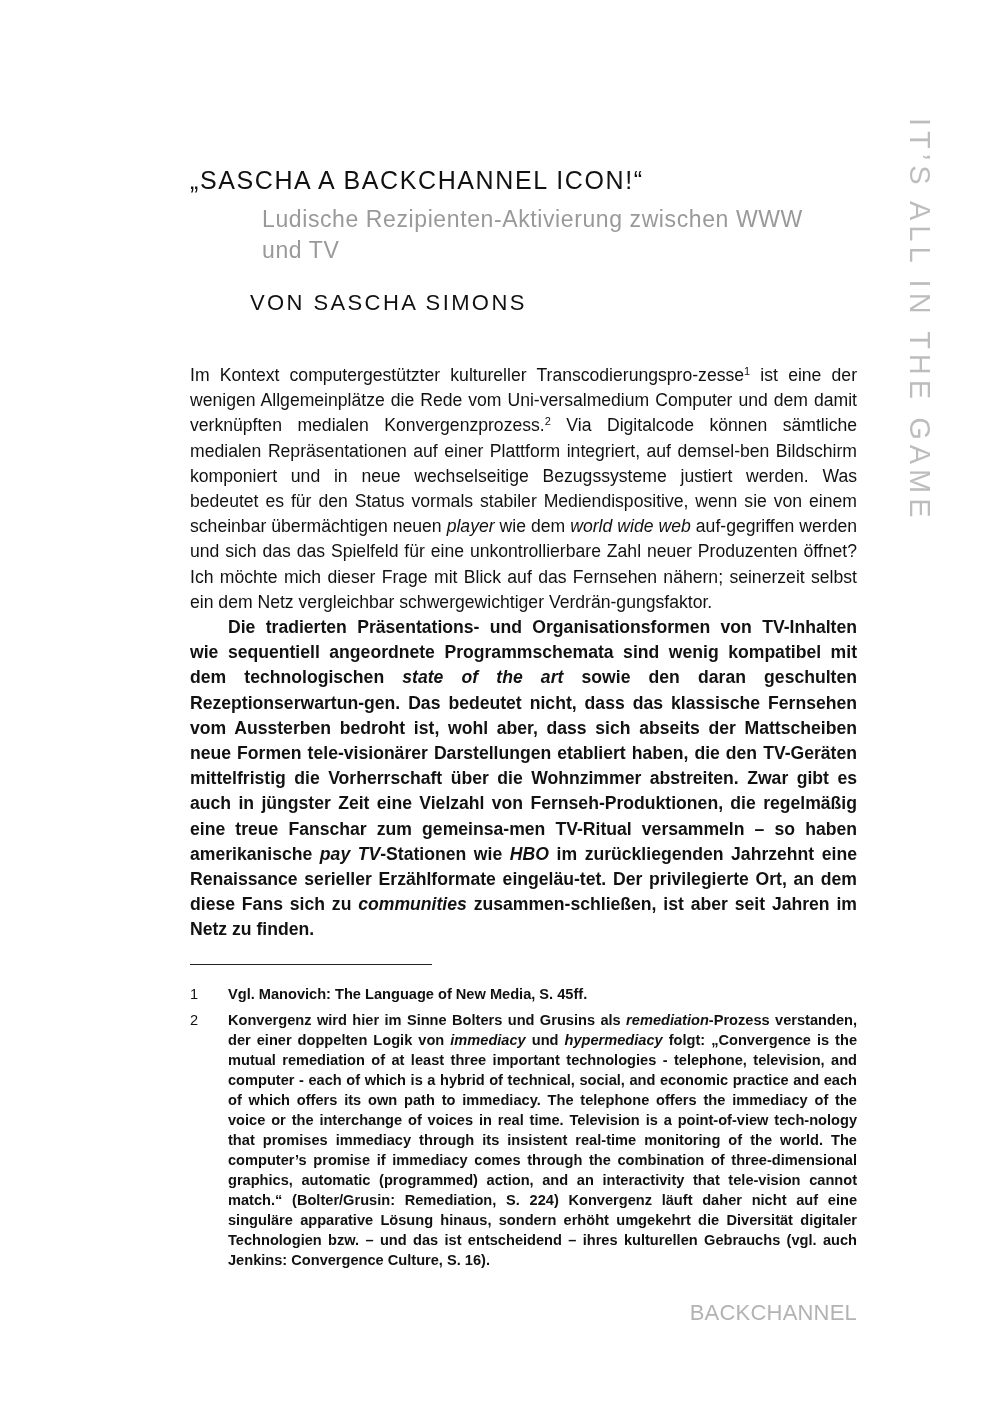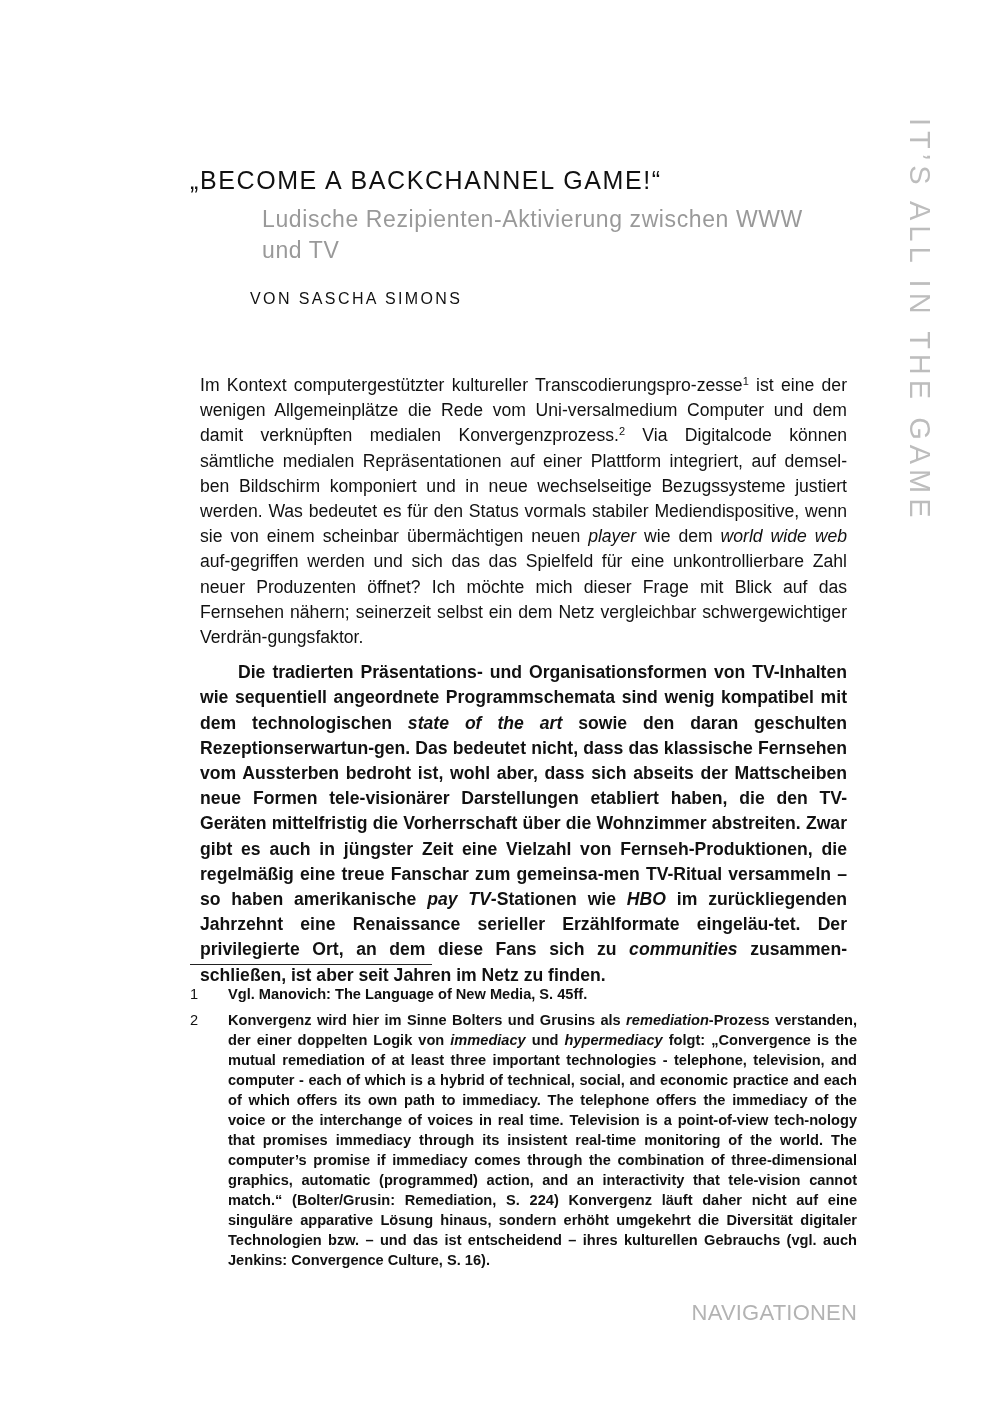--- a/index.html
+++ b/index.html
@@ -4,51 +4,51 @@
 <style>
   html, body { margin: 0; padding: 0; background: #ffffff; }
   body { width: 1000px; height: 1415px; position: relative; overflow: hidden;
          font-family: "Liberation Sans", "DejaVu Sans", sans-serif; color: #111; }
   .page { position: absolute; left: 0; top: 0; width: 1000px; height: 1415px; }
 
   .title { position: absolute; left: 190px; top: 166px; font-size: 25px; letter-spacing: 1.6px;
            color: #111; white-space: nowrap; }
   .subtitle { position: absolute; left: 262px; top: 204px; width: 560px; font-size: 23px;
               line-height: 31px; letter-spacing: 0.6px; color: #999; }
-  .author { position: absolute; left: 250px; top: 290px; font-size: 16px; letter-spacing: 2.4px;
+  .author { position: absolute; left: 250px; top: 290px; font-size: 22px; letter-spacing: 2.4px;
             color: #111; white-space: nowrap; }
 
   .side-title { position: absolute; left: 905px; top: 118px; transform-origin: 0 0;
                 transform: rotate(90deg) translateY(-100%); white-space: nowrap;
                 font-size: 29px; letter-spacing: 5px; color: #bdbdbd; line-height: 30px; }
 
   .body-text { position: absolute; left: 190px; top: 363px; width: 667px; font-size: 17.6px;
                line-height: 25.2px; text-align: justify; color: #111; hyphens: manual; }
-  .body-text p { margin: 10px; }
+  .body-text p { margin: 0; }
   .body-text p.indent { text-indent: 38px; font-weight: bold; }
   .body-text sup { font-size: 11px; line-height: 0; vertical-align: 6px; }
   .body-text em, .fn em { font-style: italic; }
 
   .fn-rule { position: absolute; left: 190px; top: 964px; width: 242px; height: 0;
              border-top: 1.3px solid #222; }
   .footnotes { position: absolute; left: 190px; top: 984px; width: 667px; font-size: 14.6px;
                line-height: 20px; color: #111; }
   .fn { display: flex; margin-bottom: 6px; }
   .fn-num { width: 38px; flex: 0 0 38px; }
   .fn-text { flex: 1; text-align: justify; font-weight: bold; }
 
   .running-foot { position: absolute; right: 143px; top: 1300px; font-size: 22px;
                   letter-spacing: 0.2px; color: #b3b3b3; white-space: nowrap; }
 </style>
 </head>
 <body>
 
 <div class="page">
 
-  <div class="title">„BECOME A BACKCHANNEL GAME!“</div>
+  <div class="title">„SASCHA A BACKCHANNEL ICON!“</div>
   <div class="subtitle">Ludische Rezipienten-Aktivierung zwischen WWW und TV</div>
   <div class="author">VON SASCHA SIMONS</div>
 
   <div class="side-title">IT’S ALL IN THE GAME</div>
 
   <div class="body-text">
     <p><span>Im Kontext computergestützter kultureller Transcodierungspro-zesse</span><sup>1</sup><span> ist eine der wenigen Allgemeinplätze die Rede vom Uni-versalmedium Computer und dem damit verknüpften medialen Konvergenzprozess.</span><sup>2</sup><span> Via Digitalcode können sämtliche medialen Repräsentationen auf einer Plattform integriert, auf demsel-ben Bildschirm komponiert und in neue wechselseitige Bezugssysteme justiert werden. Was bedeutet es für den Status vormals stabiler Mediendispositive, wenn sie von einem scheinbar übermächtigen neuen </span><em>player</em><span> wie dem </span><em>world wide web</em><span> auf-gegriffen werden und sich das das Spielfeld für eine unkontrollierbare Zahl neuer Produzenten öffnet? Ich möchte mich dieser Frage mit Blick auf das Fernsehen nähern; seinerzeit selbst ein dem Netz vergleichbar schwergewichtiger Verdrän-gungsfaktor.</span></p>
     <p class="indent"><span>Die tradierten Präsentations- und Organisationsformen von TV-Inhalten wie sequentiell angeordnete Programmschemata sind wenig kompatibel mit dem technologischen </span><em>state of the art</em><span> sowie den daran geschulten Rezeptionserwartun-gen. Das bedeutet nicht, dass das klassische Fernsehen vom Aussterben bedroht ist, wohl aber, dass sich abseits der Mattscheiben neue Formen tele-visionärer Darstellungen etabliert haben, die den TV-Geräten mittelfristig die Vorherrschaft über die Wohnzimmer abstreiten. Zwar gibt es auch in jüngster Zeit eine Vielzahl von Fernseh-Produktionen, die regelmäßig eine treue Fanschar zum gemeinsa-men TV-Ritual versammeln – so haben amerikanische </span><em>pay TV</em><span>-Stationen wie </span><em>HBO</em><span> im zurückliegenden Jahrzehnt eine Renaissance serieller Erzählformate eingeläu-tet. Der privilegierte Ort, an dem diese Fans sich zu </span><em>communities</em><span> zusammen-schließen, ist aber seit Jahren im Netz zu finden.</span></p>
   </div>
 
@@ -58,14 +58,14 @@
     <div class="fn">
       <span class="fn-num">1</span>
       <span class="fn-text">Vgl. Manovich: The Language of New Media, S. 45ff.</span>
     </div>
     <div class="fn">
       <span class="fn-num">2</span>
       <span class="fn-text"><span>Konvergenz wird hier im Sinne Bolters und Grusins als </span><em>remediation</em><span>-Prozess verstanden, der einer doppelten Logik von </span><em>immediacy</em><span> und </span><em>hypermediacy</em><span> folgt: „Convergence is the mutual remediation of at least three important technologies - telephone, television, and computer - each of which is a hybrid of technical, social, and economic practice and each of which offers its own path to immediacy. The telephone offers the immediacy of the voice or the interchange of voices in real time. Television is a point-of-view tech-nology that promises immediacy through its insistent real-time monitoring of the world. The computer’s promise if immediacy comes through the combination of three-dimensional graphics, automatic (programmed) action, and an interactivity that tele-vision cannot match.“ (Bolter/Grusin: Remediation, S. 224) Konvergenz läuft daher nicht auf eine singuläre apparative Lösung hinaus, sondern erhöht umgekehrt die Diversität digitaler Technologien bzw. – und das ist entscheidend – ihres kulturellen Gebrauchs (vgl. auch Jenkins: Convergence Culture, S. 16).</span></span>
     </div>
   </div>
 
-  <div class="running-foot">NAVIGATIONEN</div>
+  <div class="running-foot">BACKCHANNEL</div>
 </div>
 
 </body></html>

